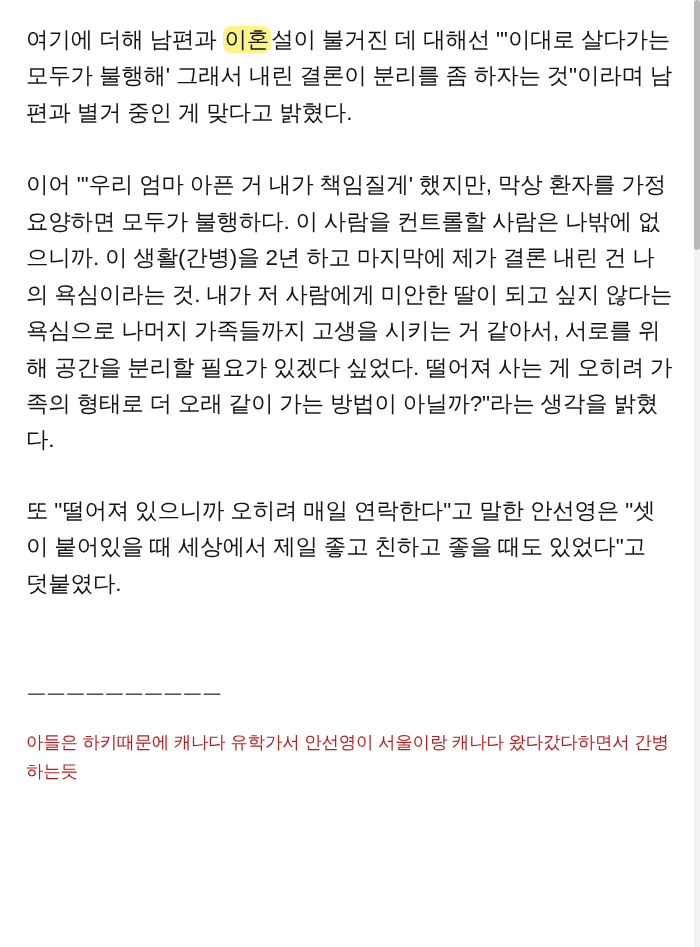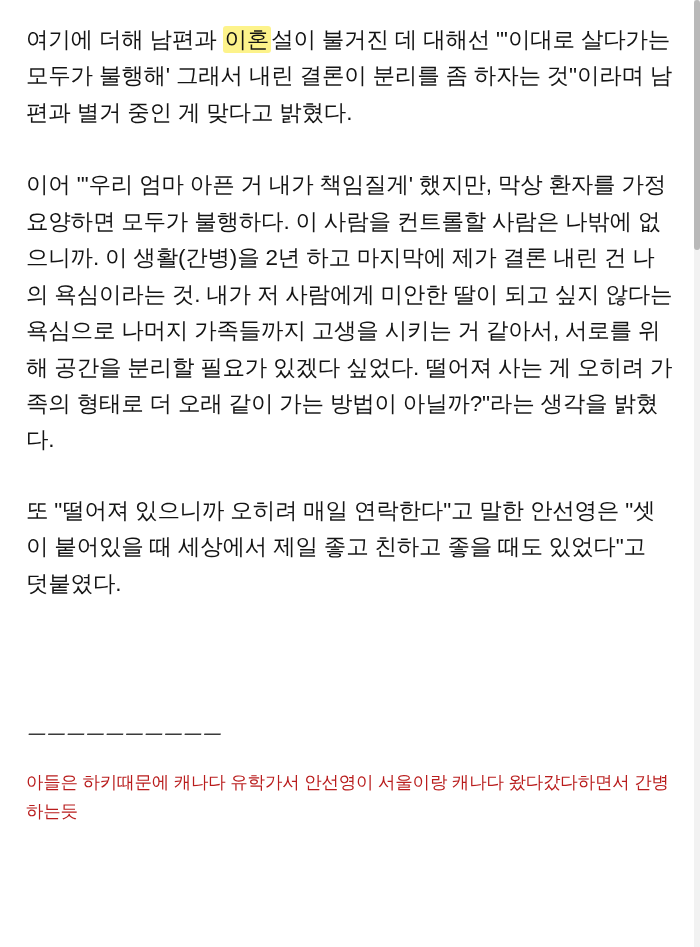--- a/index.html
+++ b/index.html
@@ -36,27 +36,26 @@
   }
   .para.second {
     margin-bottom: 34px;
   }
   .para.third {
     margin-bottom: 0;
   }
   .highlight {
     background: #fdf38b;
     padding: 1px 2px;
-    border-radius: 3px;
+    border-radius: 8px;
   }
   .divider-wrap {
-    margin-top: 116px;
+    margin-top: 76px;
     margin-bottom: 28px;
     height: 22px;
-    font-style: italic;
   }
   .divider {
     font-size: 21px;
     line-height: 1;
     color: #3a3a3a;
     letter-spacing: -1.5px;
     white-space: nowrap;
   }
   .footnote {
     font-size: 17.5px;

